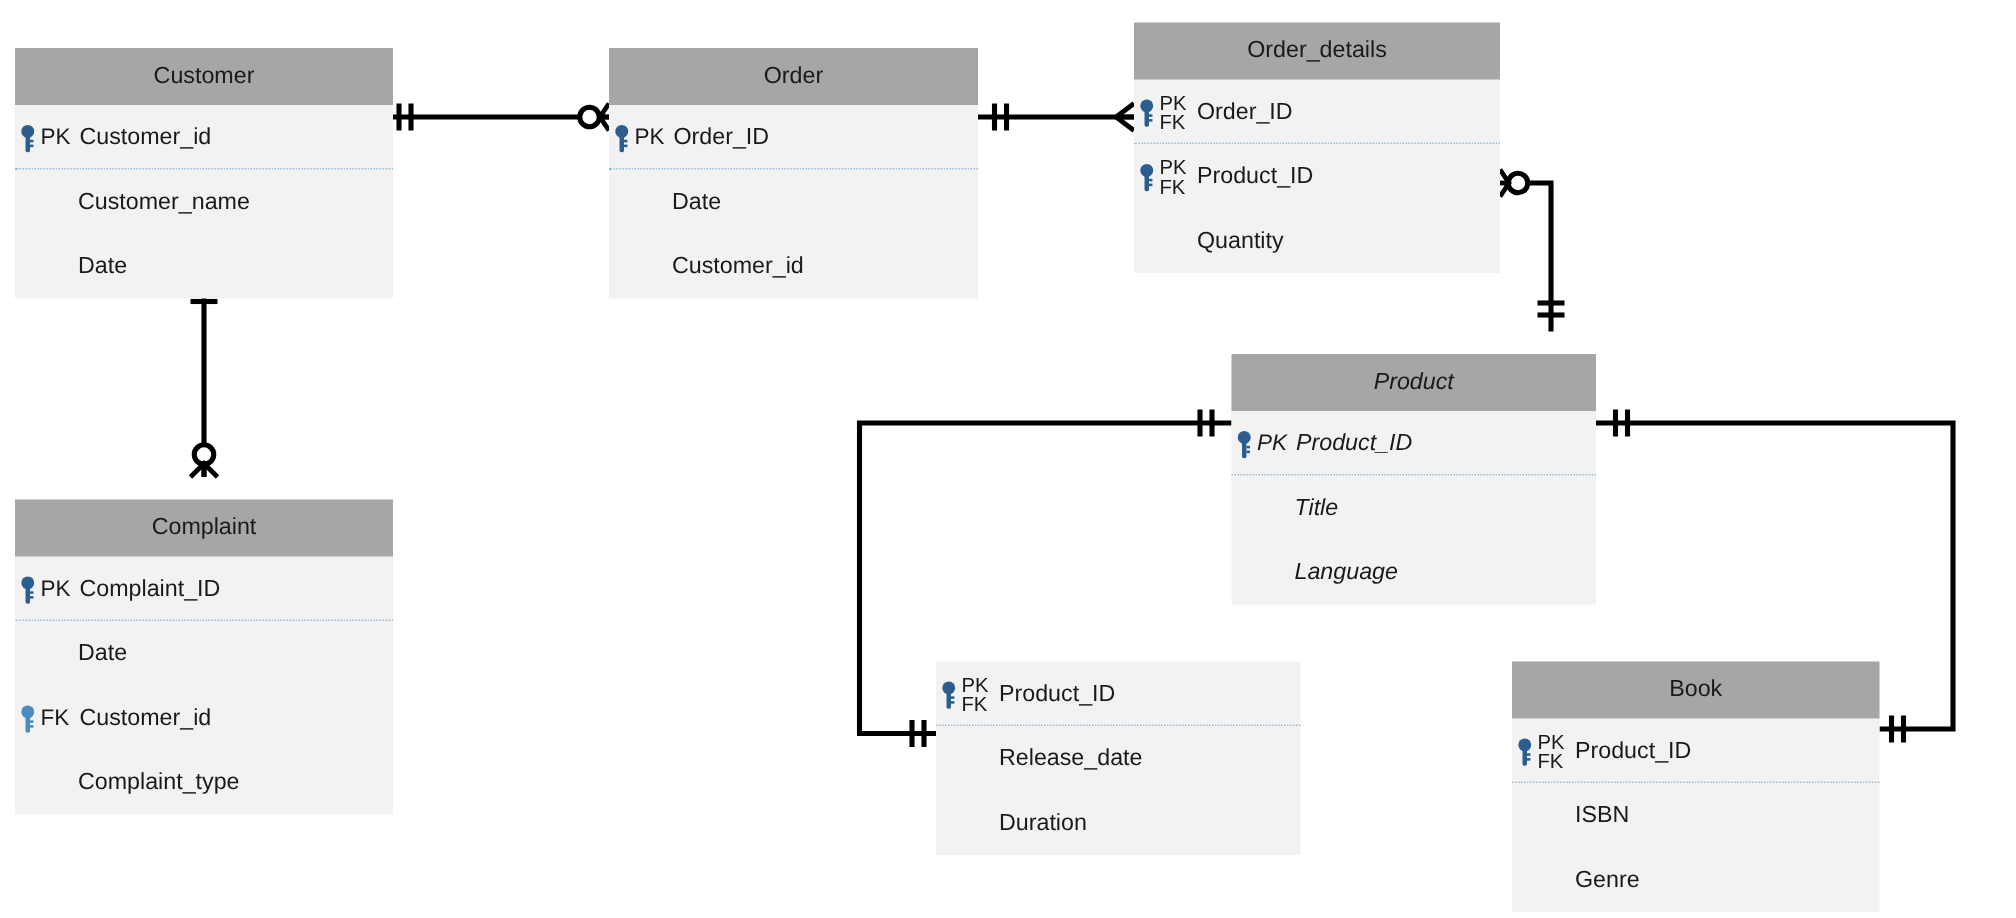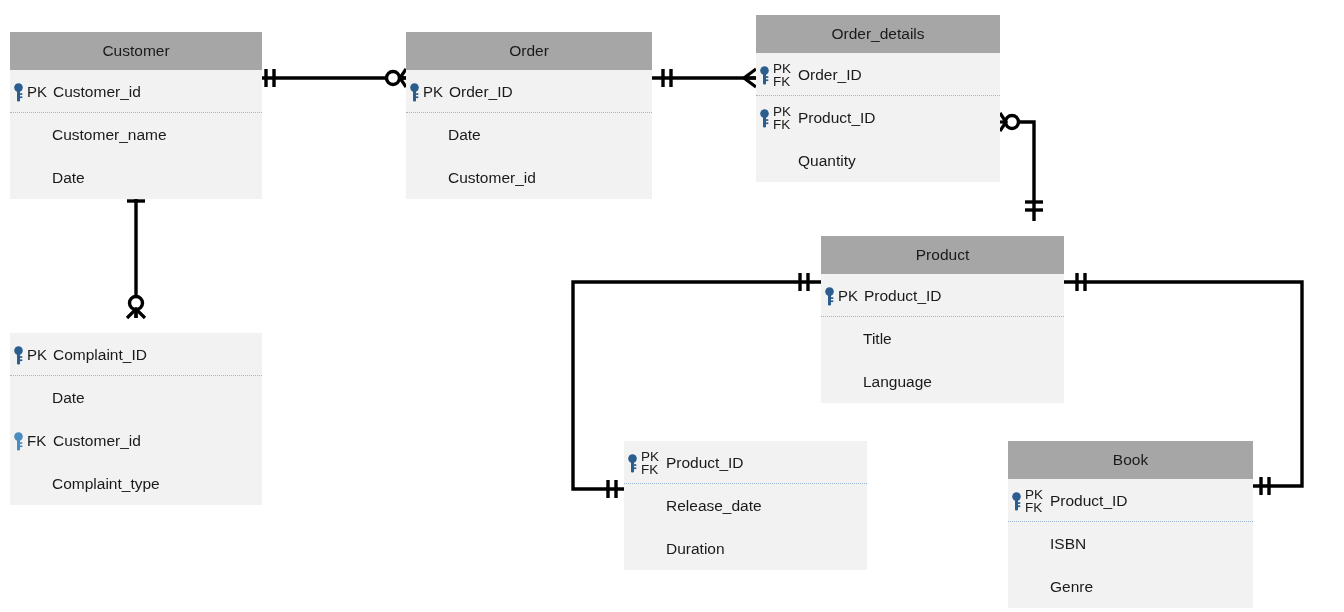--- a/index.html
+++ b/index.html
@@ -258,20 +258,21 @@
               </span>
             </span>
             <span class="attr-name">Product_ID</span>
           </div>
           <div class="attr-row no-key">
             <span class="attr-name">Quantity</span>
           </div>
         </div>
       </div>
       <div class="entity" style="left: 10px; top: 318px; width: 252px;">
+        <div class="entity-header">Complaint</div>
         <div class="entity-body">
           <div class="attr-row divider-after single-key">
             <span class="key-slot">
               <svg class="key-icon" viewBox="0 0 11 19" xmlns="http://www.w3.org/2000/svg">
                 <circle cx="5.5" cy="4.6" r="4.3" fill="#2b5e8e"></circle>
                 <rect x="4.0" y="7.0" width="3.0" height="11.5" rx="1.2" fill="#2b5e8e"></rect>
                 <rect x="7.0" y="10.2" width="2.3" height="1.7" fill="#2b5e8e"></rect>
                 <rect x="7.0" y="13.4" width="2.3" height="1.7" fill="#2b5e8e"></rect>
               </svg>
             </span>
@@ -295,21 +296,21 @@
             <span class="kl-wrap">
               <span class="kl-single">FK</span>
             </span>
             <span class="attr-name">Customer_id</span>
           </div>
           <div class="attr-row no-key">
             <span class="attr-name">Complaint_type</span>
           </div>
         </div>
       </div>
-      <div class="entity" style="left: 821px; top: 221px; width: 243px;">
+      <div class="entity" style="left: 821px; top: 221px; width: 243px; font-style: italic;">
         <div class="entity-header">Product</div>
         <div class="entity-body">
           <div class="attr-row divider-after single-key">
             <span class="key-slot">
               <svg class="key-icon" viewBox="0 0 11 19" xmlns="http://www.w3.org/2000/svg">
                 <circle cx="5.5" cy="4.6" r="4.3" fill="#2b5e8e"></circle>
                 <rect x="4.0" y="7.0" width="3.0" height="11.5" rx="1.2" fill="#2b5e8e"></rect>
                 <rect x="7.0" y="10.2" width="2.3" height="1.7" fill="#2b5e8e"></rect>
                 <rect x="7.0" y="13.4" width="2.3" height="1.7" fill="#2b5e8e"></rect>
               </svg>

